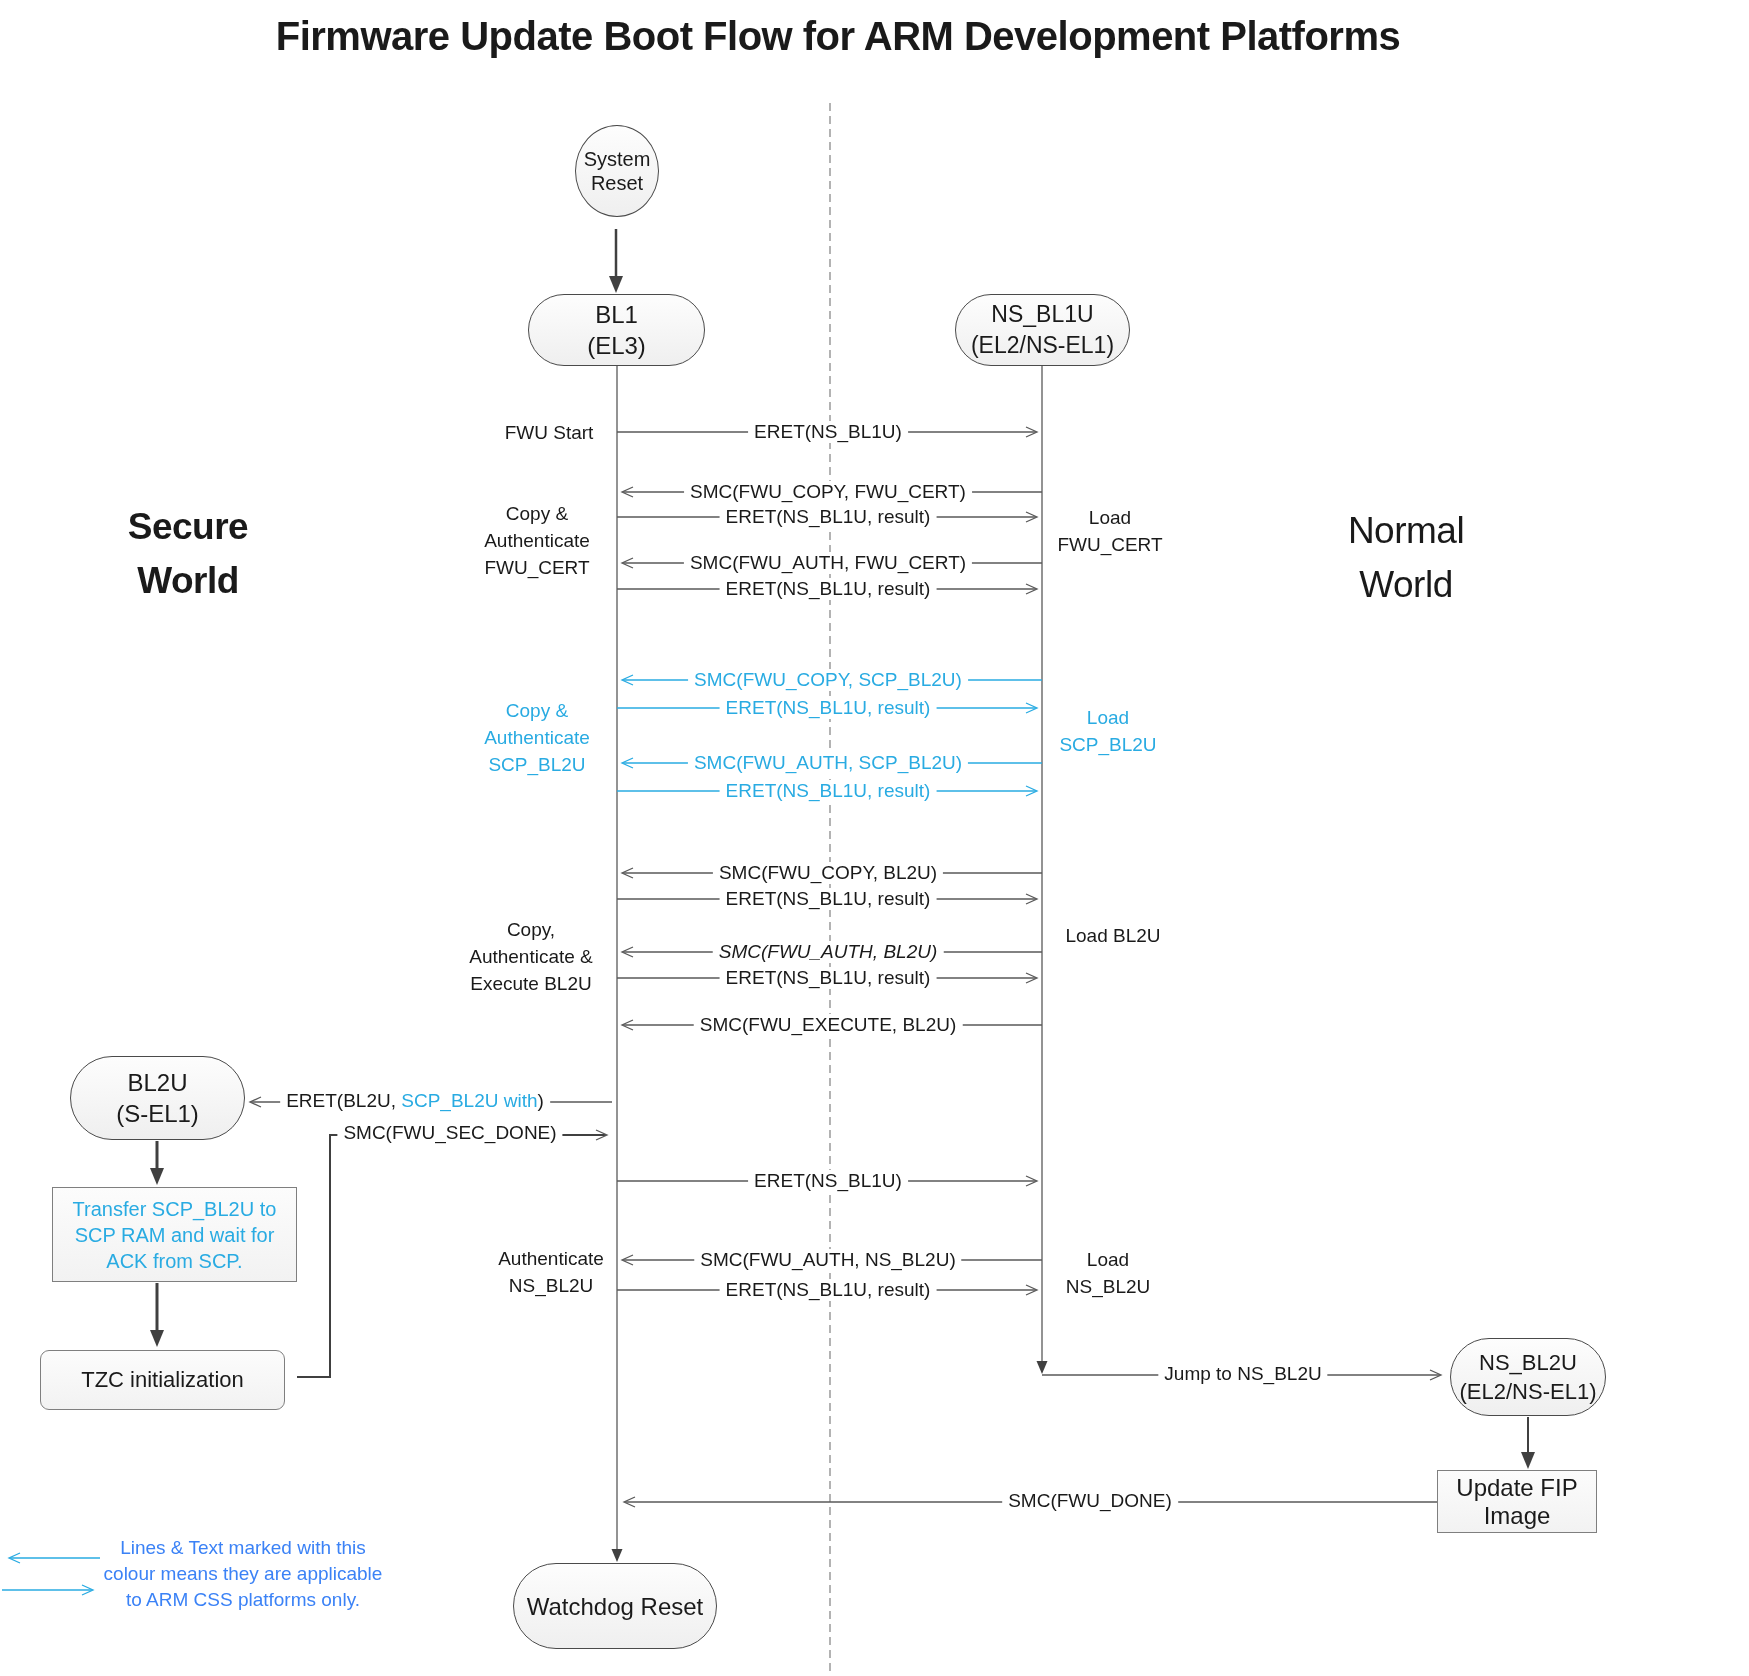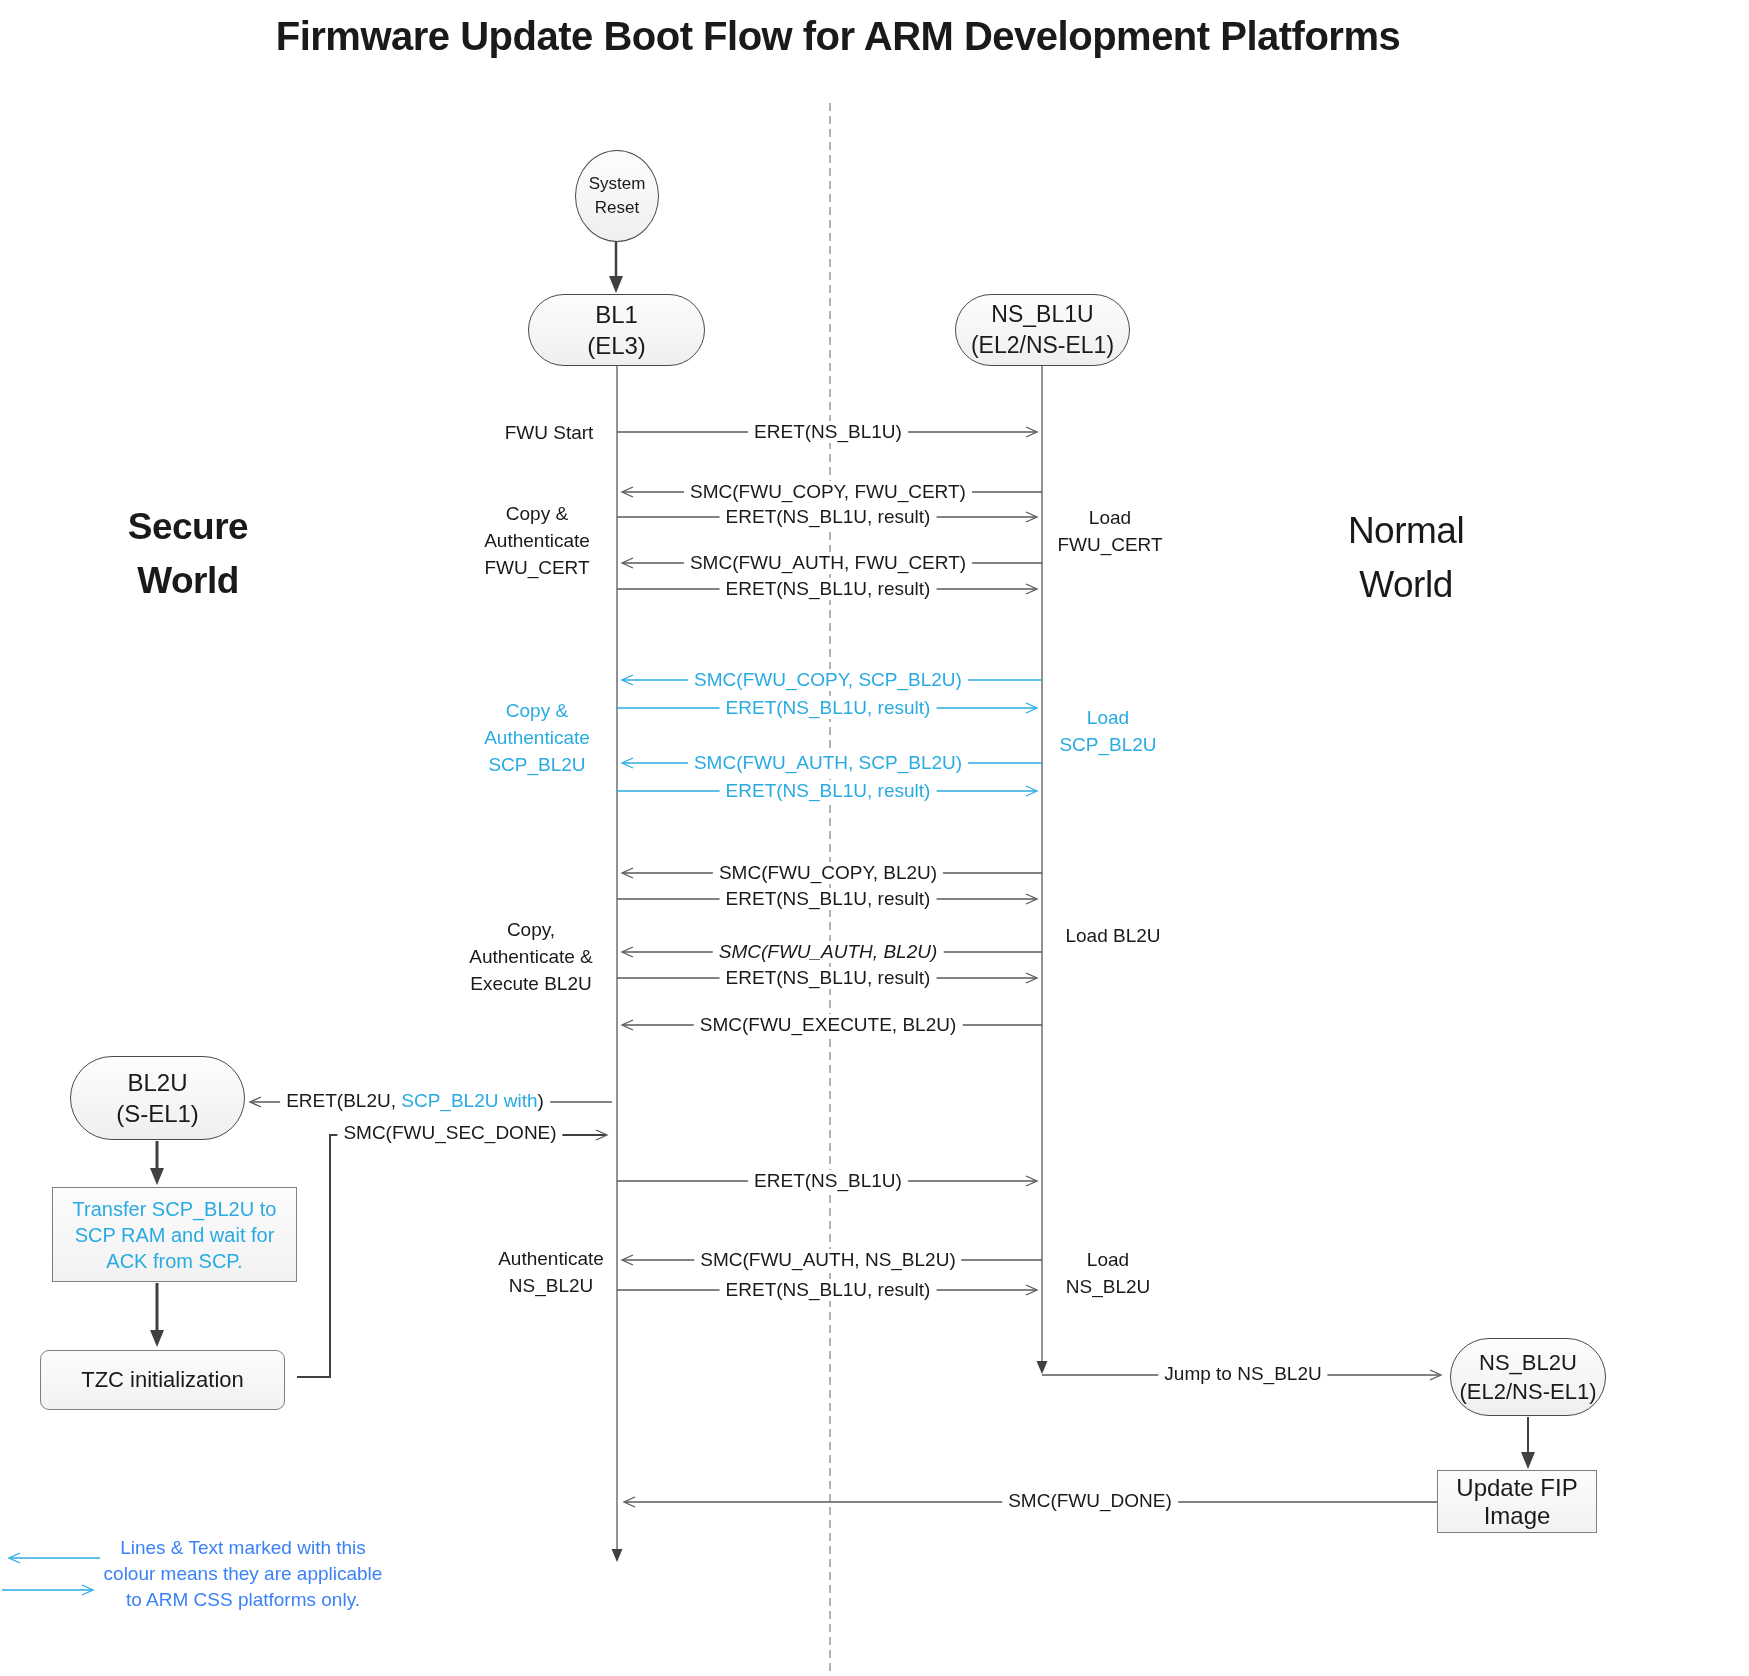--- a/index.html
+++ b/index.html
@@ -115,30 +115,31 @@
       <line x1="2" y1="1590" x2="92" y2="1590" stroke="#29ABE2" stroke-width="1.3" marker-end="url(#mOpenBlue)"></line>
     </g>
   </svg>
 
   <div class="title" style="left:838px; top:36px;">Firmware Update Boot Flow for ARM Development Platforms</div>
   <div class="world" style="left:188px; top:554px;font-weight:bold;">Secure
 World</div>
   <div class="world" style="left:1406px; top:558px;">Normal
 World</div>
 
-  <div class="node" style="left:575px; top:150px; width:84px; height:92px; border-radius:50%; font-size:17px; line-height:24px;">System
+  <div class="node" style="left:575px; top:125px; width:84px; height:92px; border-radius:50%; font-size:20px; line-height:24px;">System
 Reset</div>
   <div class="node" style="left:528px; top:294px; width:177px; height:72px; border-radius:36px;">BL1
 (EL3)</div>
   <div class="node" style="left:955px; top:294px; width:175px; height:72px; border-radius:36px; font-size:23px;">NS_BL1U
 (EL2/NS-EL1)</div>
   <div class="node" style="left:70px; top:1056px; width:175px; height:84px; border-radius:42px;">BL2U
 (S-EL1)</div>
   <div class="node" style="left:1450px; top:1338px; width:156px; height:78px; border-radius:39px; font-size:22px; line-height:29px;">NS_BL2U
 (EL2/NS-EL1)</div>
+  <div class="node" style="left:513px; top:1563px; width:204px; height:86px; border-radius:43px;">Watchdog Reset</div>
 
   <div class="box blue" style="left:52px; top:1187px; width:245px; height:95px; font-size:20px; line-height:26px;">Transfer SCP_BL2U to
 SCP RAM and wait for
 ACK from SCP.</div>
   <div class="box" style="left:40px; top:1350px; width:245px; height:60px; font-size:22px;border-radius:9px;">TZC initialization</div>
   <div class="box" style="left:1437px; top:1470px; width:160px; height:63px; font-size:24px;">Update FIP Image</div>
 
   <span class="msg" style="left:828px; top:432px;">ERET(NS_BL1U)</span>
   <span class="msg" style="left:828px; top:492px;">SMC(FWU_COPY, FWU_CERT)</span>
   <span class="msg" style="left:828px; top:517px;">ERET(NS_BL1U, result)</span>

